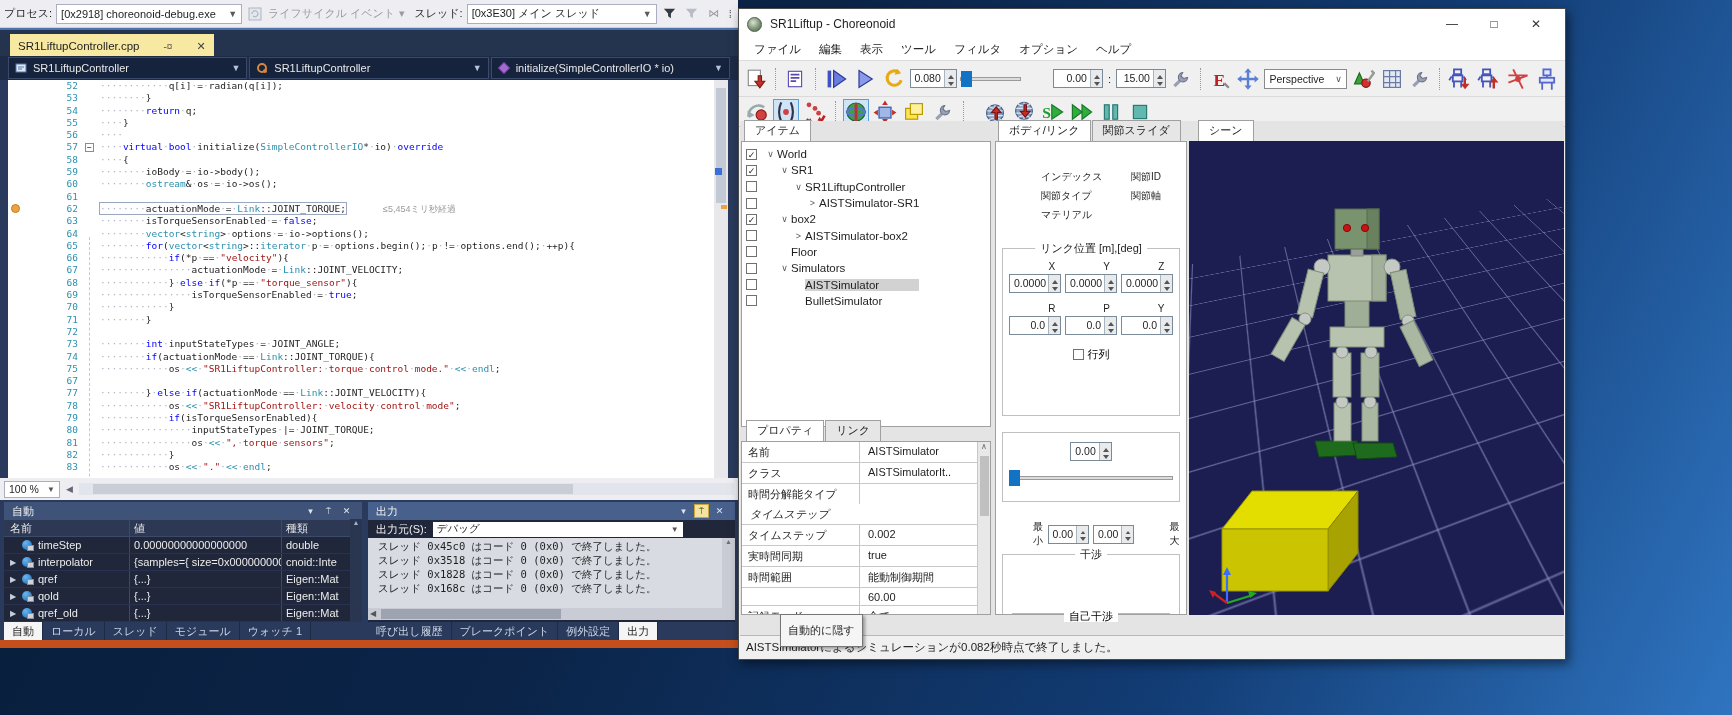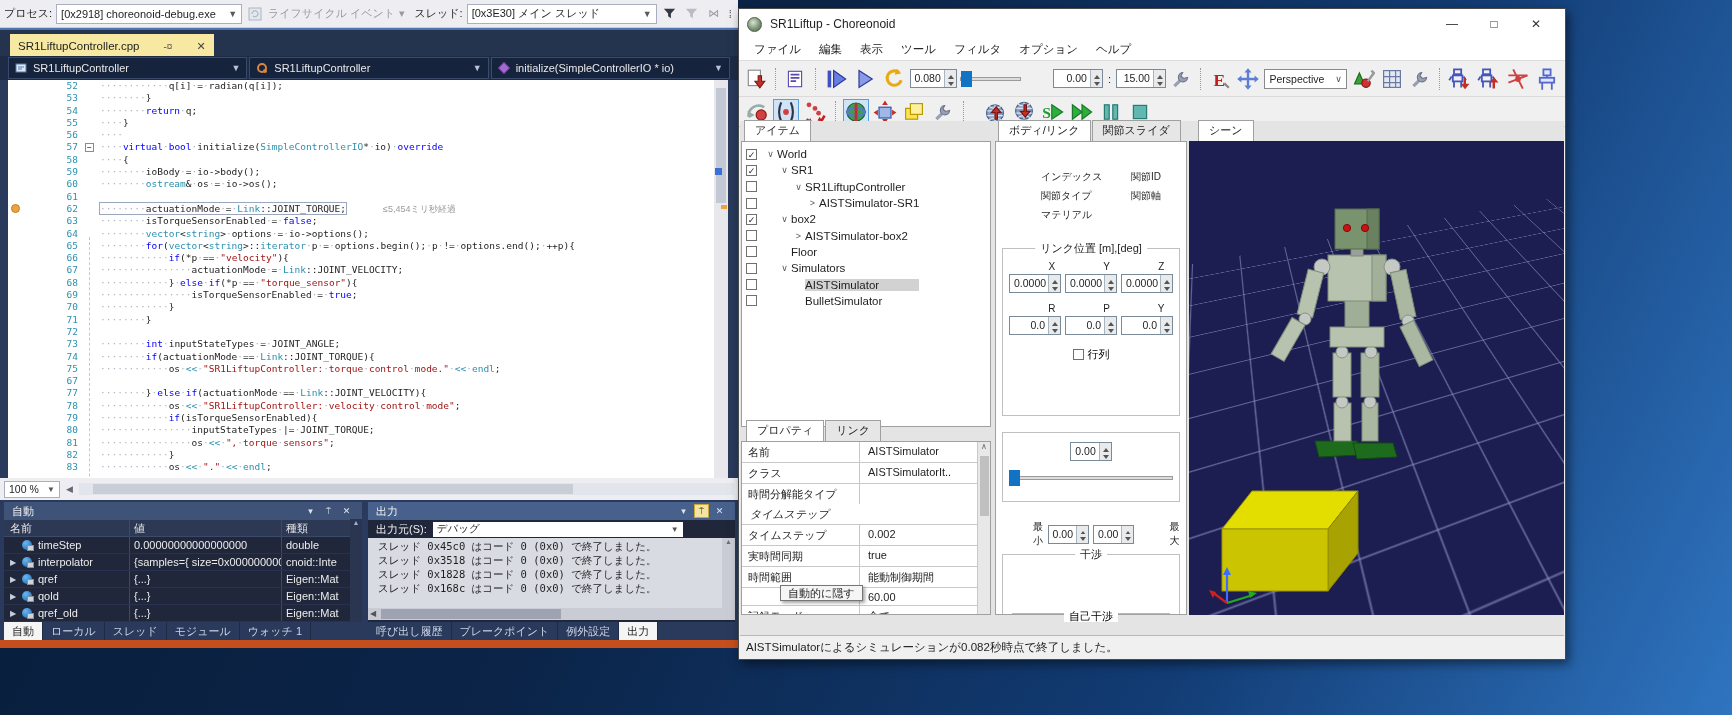--- a/index.html
+++ b/index.html
@@ -64,21 +64,21 @@
   .out-lines { height:70px; background:#d8dbe2; color:#1e1e1e; font-size:10.5px; font-family:"DejaVu Sans Mono",monospace; padding:1px 0 0 10px; line-height:14px; overflow:hidden; }
   .out-hscroll { height:12px; background:#c9ccd4; position:relative; }
   .out-hscroll .th { position:absolute; left:13px; top:1px; width:180px; height:10px; background:#9da3b0; }
   .out-vscroll { position:absolute; right:0; top:36px; width:13px; height:70px; background:#c9ccd4; color:#6a7080; font-size:7px; text-align:center;}
   .dock-tabs { top:622px; height:18px; display:flex; font-size:11px; }
   .dtab { padding:1px 8px 0 8px; color:#cdd6e6; background:#293a5c; border-right:1px solid #1d2b47; display:flex; align-items:center; }
   .dtab.act { background:#f5f5f5; color:#1e1e1e; }
   .vs-orange { left:0; top:640px; width:738px; height:8px; background:#c44e1c; }
 
   
-  .tooltip { left:780px; top:585px; height:16px; background:#f5f5f5; border:1px solid #767676; color:#1e1e1e; font-size:11px; display:flex; align-items:center; padding:0 7px; z-index:99; box-shadow:2px 2px 3px rgba(0,0,0,.35); }
+  .tooltip { left:780px; top:614px; height:33px; background:#f5f5f5; border:1px solid #767676; color:#1e1e1e; font-size:11px; display:flex; align-items:center; padding:0 7px; z-index:99; box-shadow:2px 2px 3px rgba(0,0,0,.35); }
 
   
   .win-cho { left:738px; top:8px; width:828px; height:652px; background:#f0f0f0; border:1px solid #4a4a4a; box-shadow:3px 4px 10px rgba(0,0,0,.5); }
   .cho-title { height:30px; background:#ffffff; display:flex; align-items:center; padding:0 8px; gap:8px; font-size:12px; color:#1e1e1e; }
   .cho-logo { width:15px; height:15px; border-radius:50%; background:radial-gradient(circle at 40% 35%,#d8e4d0,#7d9478 55%,#50644c); border:1px solid #4e5e4a; }
   .cho-winbtns { margin-left:auto; display:flex; }
   .cho-winbtn { width:42px; height:28px; display:flex; align-items:center; justify-content:center; color:#333; font-size:12px; }
   .cho-menus { height:22px; background:#fff; display:flex; align-items:center; padding:0 6px; border-bottom:1px solid #dcdcdc; }
   .cho-menus span { padding:2px 9px; font-size:11.5px; color:#1e1e1e; }
   .ctb { display:flex; align-items:center; padding:0 5px; gap:3px; background:#f0f0f0; }

